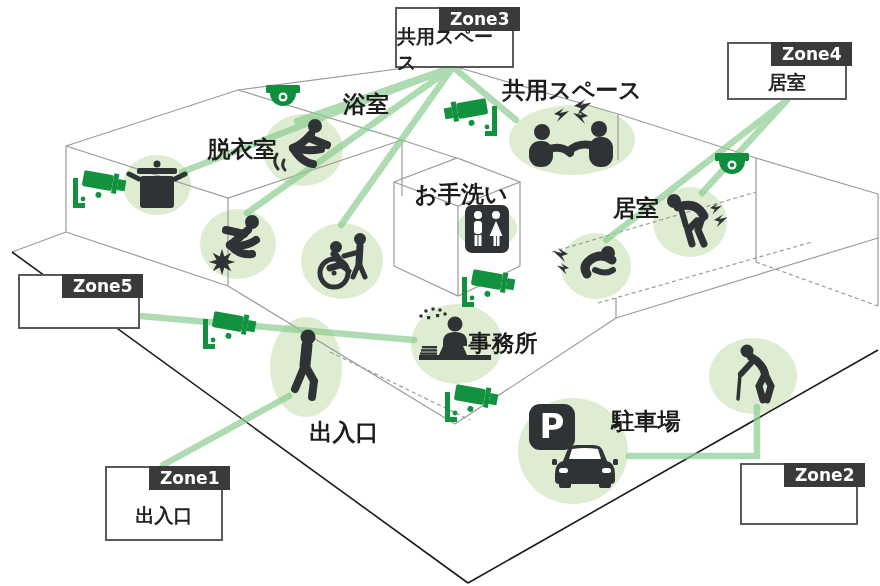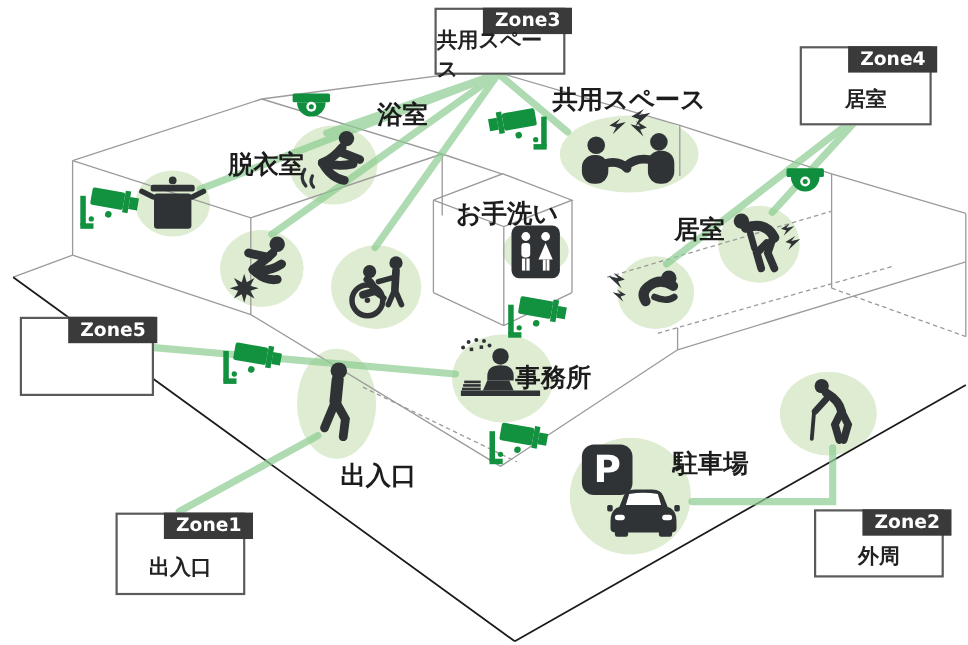--- a/index.html
+++ b/index.html
@@ -237,29 +237,28 @@
     <text x="503" y="351" text-anchor="middle" class="room-label">事務所</text>
     <text x="344" y="440" text-anchor="middle" class="room-label">出入口</text>
     <text x="646" y="429" text-anchor="middle" class="room-label">駐車場</text>
   </g>
 </svg>
 
 <div class="zone-box" style="left:395px;top:7px;width:119px;height:61px;">
   <span class="zone-tab">Zone3</span>
   <span class="zone-area">共用スペース</span>
 </div>
-<div class="zone-box" style="left:727px;top:42px;width:120px;height:72px;">
+<div class="zone-box" style="left:727px;top:42px;width:120px;height:58px;">
   <span class="zone-tab">Zone4</span>
   <span class="zone-area">居室</span>
 </div>
-<div class="zone-box" style="left:18px;top:288px;width:122px;height:72px;">
+<div class="zone-box" style="left:18px;top:274px;width:122px;height:55px;">
   <span class="zone-tab">Zone5</span>
 </div>
 <div class="zone-box" style="left:105px;top:466px;width:118px;height:75px;">
   <span class="zone-tab">Zone1</span>
   <span class="zone-area">出入口</span>
 </div>
 <div class="zone-box" style="left:740px;top:463px;width:118px;height:62px;">
   <span class="zone-tab">Zone2</span>
-  <span class="zone-area">外周</span>
 </div>
 
 </div>
 
 </body></html>

